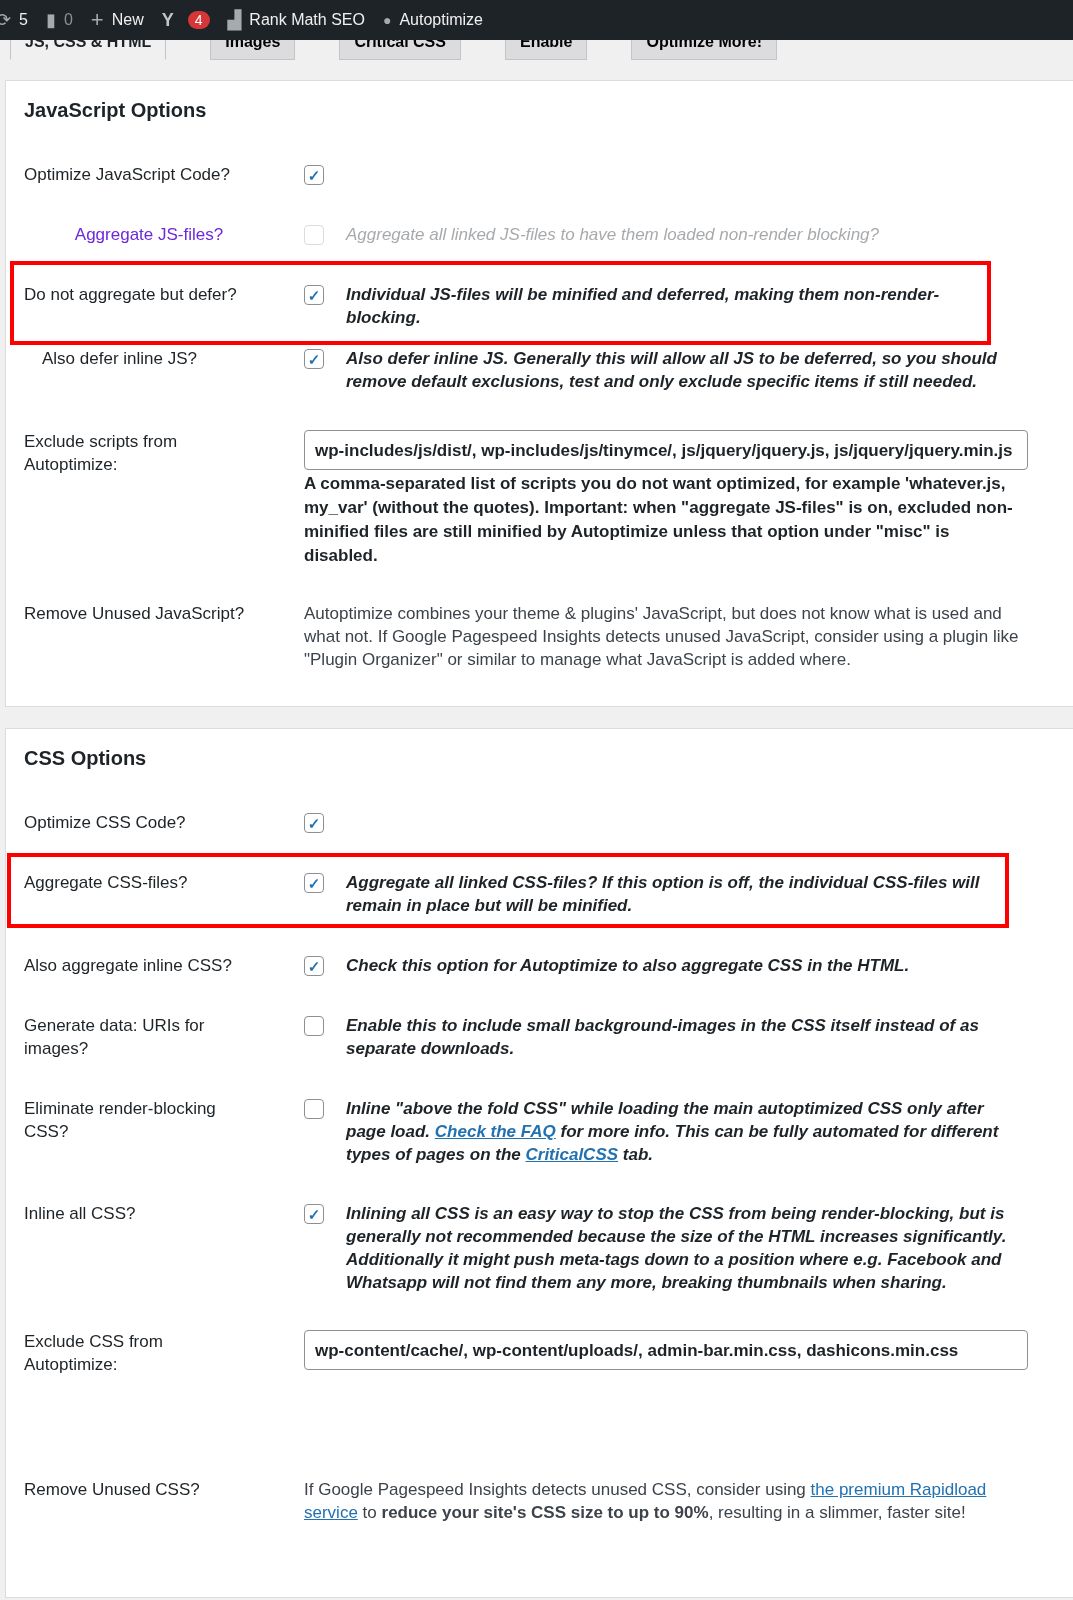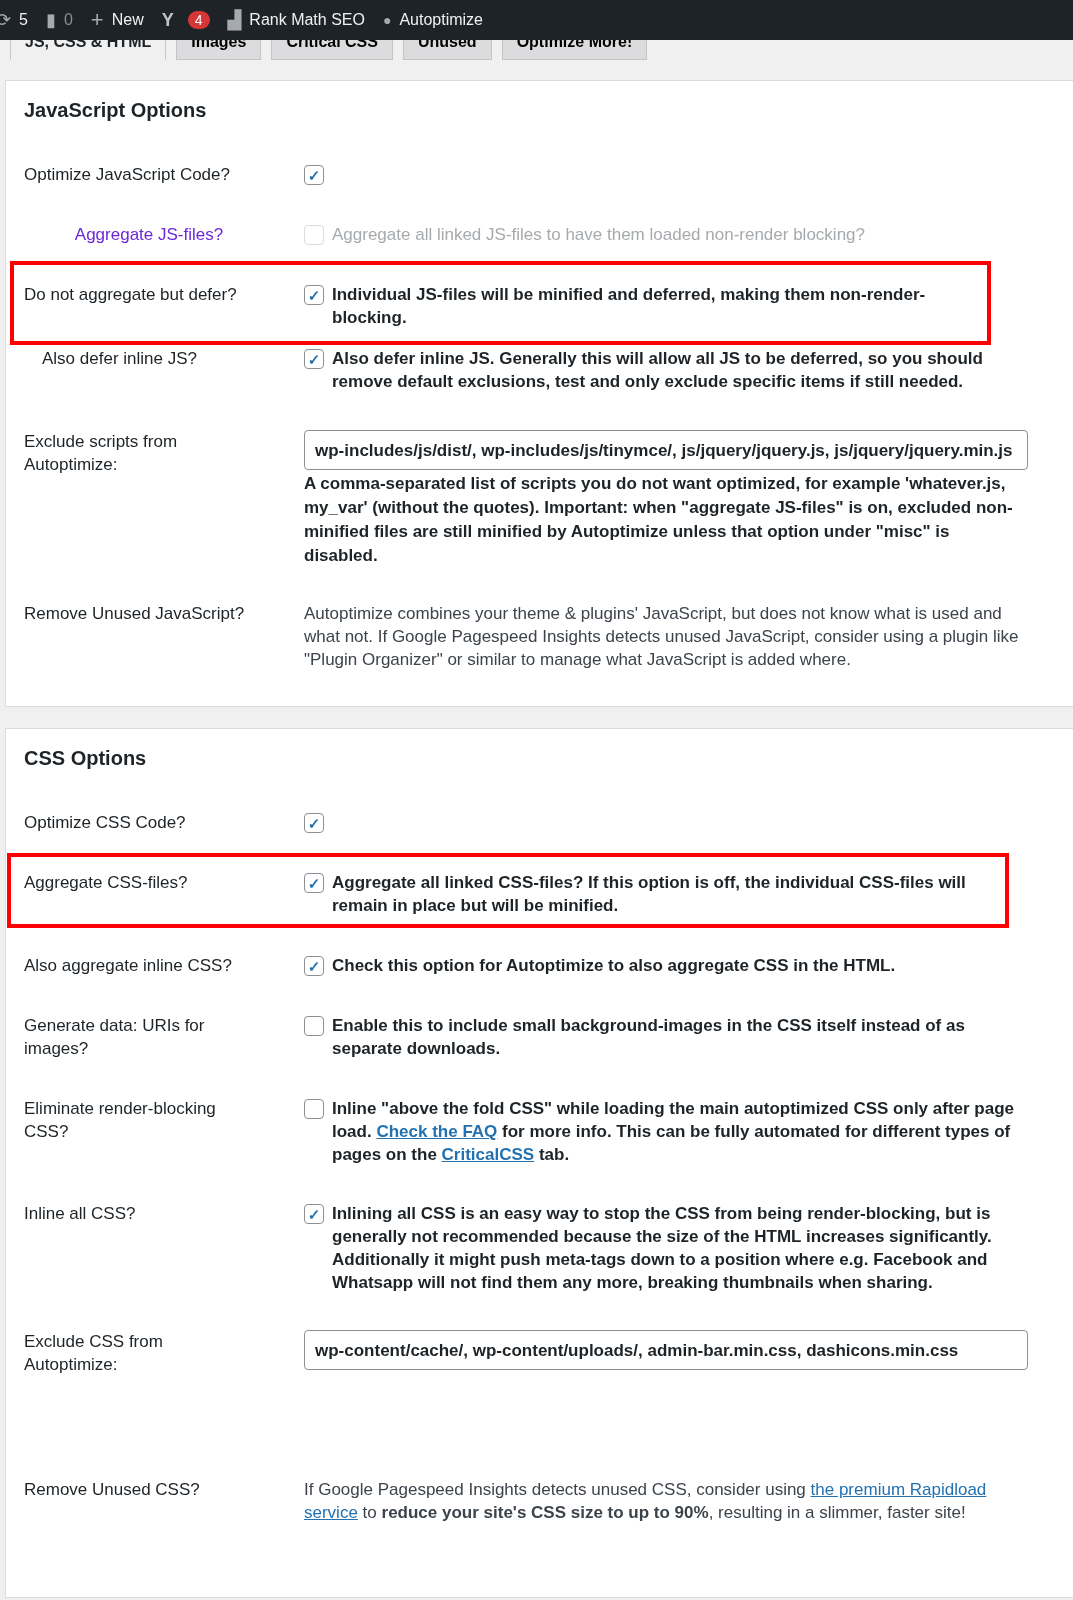--- a/index.html
+++ b/index.html
@@ -1,33 +1,33 @@
 <!DOCTYPE html>
 <html><head>
 <meta charset="utf-8">
 <style>
   * { box-sizing: border-box; margin: 0; padding: 0; }
   body { width: 1073px; height: 1600px; overflow: hidden; background: #f0f0f1; font-family: "Liberation Sans", sans-serif; color: #1d2327; font-size: 17px; position: relative; }
   .adminbar { position: absolute; top: 0; left: 0; width: 1073px; height: 40px; background: #1d2327; color: #f0f0f1; display: flex; align-items: center; z-index: 10; font-size: 16px; }
   .adminbar .item { display: flex; align-items: center; margin-right: 18px; }
   .adminbar .icon { color: #a7aaad; margin-right: 8px; font-size: 18px; }
   .adminbar .badge { background: #d63638; color: #fff; border-radius: 12px; padding: 1px 7px; font-size: 14px; margin-left: 6px; }
-  .tabs { position: absolute; top: 28px; left: 0; height: 32px; display: flex; }
+  .tabs { position: absolute; top: 28px; left: 0; height: 32px; display: flex; gap: 34px; }
   .tab { background: #dcdcde; border: 1px solid #c3c4c7; margin-left: 10px; padding: 4px 14px; color: #000000; font-weight: bold; font-size: 16px; }
   .tab.active { background: #f0f0f1; border-bottom-color: #f0f0f1; color: #1d2327; }
   .panel { position: absolute; left: 5px; width: 1080px; background: #fff; border: 1px solid #dcdcde; }
   .panel h2 { position: absolute; left: 18px; font-size: 20px; font-weight: bold; }
   .row { position: absolute; left: 18px; width: 1040px; }
   .label { position: absolute; left: 0; width: 250px; line-height: 23px; }
   .label.indent { left: 18px; }
   .label.disabled { color: #6d28d9; text-align: center; }
   .field { position: absolute; left: 280px; width: 720px; line-height: 23px; }
   .cb { position: absolute; left: 0; top: 2px; width: 20px; height: 20px; border: 1px solid #8c8f94; border-radius: 4px; background: #fff; display: flex; align-items: center; justify-content: center; color: #2271b1; font-size: 15px; font-weight: bold; }
   .cb.disabled { border-color: #dcdcde; }
-  .desc { margin-left: 28px; font-weight: bold; }
+  .desc { margin-left: 42px; font-weight: bold; font-style: italic; }
   .desc.disabled { color: #a7aaad; font-weight: normal; }
   .plain { font-weight: normal; color: #3c434a; }
   .input { width: 724px; height: 40px; border: 1px solid #8c8f94; border-radius: 4px; padding: 8px 10px; font-weight: bold; white-space: nowrap; overflow: hidden; font-size: 17px; }
   .help { font-weight: bold; margin-top: 2px; line-height: 24px; }
   a { color: #2271b1; text-decoration: underline; }
   .redbox { position: absolute; border: 4px solid #ff0000; }
 </style>
 </head>
 <body>
 
@@ -55,21 +55,21 @@
   <div class="item">
       <span class="icon" style="font-size:14px">●</span>
       <span>Autoptimize</span>
     </div>
 </div>
 
 <div class="tabs">
   <div class="tab active">JS, CSS &amp; HTML</div>
   <div class="tab">Images</div>
   <div class="tab">Critical CSS</div>
-  <div class="tab">Unused</div>
+  <div class="tab">Enable</div>
   <div class="tab">Optimize More!</div>
 </div>
 
 <div class="panel" style="top:80px;height:627px">
   <h2 style="top:18px">JavaScript Options</h2>
   <div class="row" style="top:82px">
     <div class="label">Optimize JavaScript Code?</div>
     <div class="field">
         <div class="cb">✓</div>
       </div>

